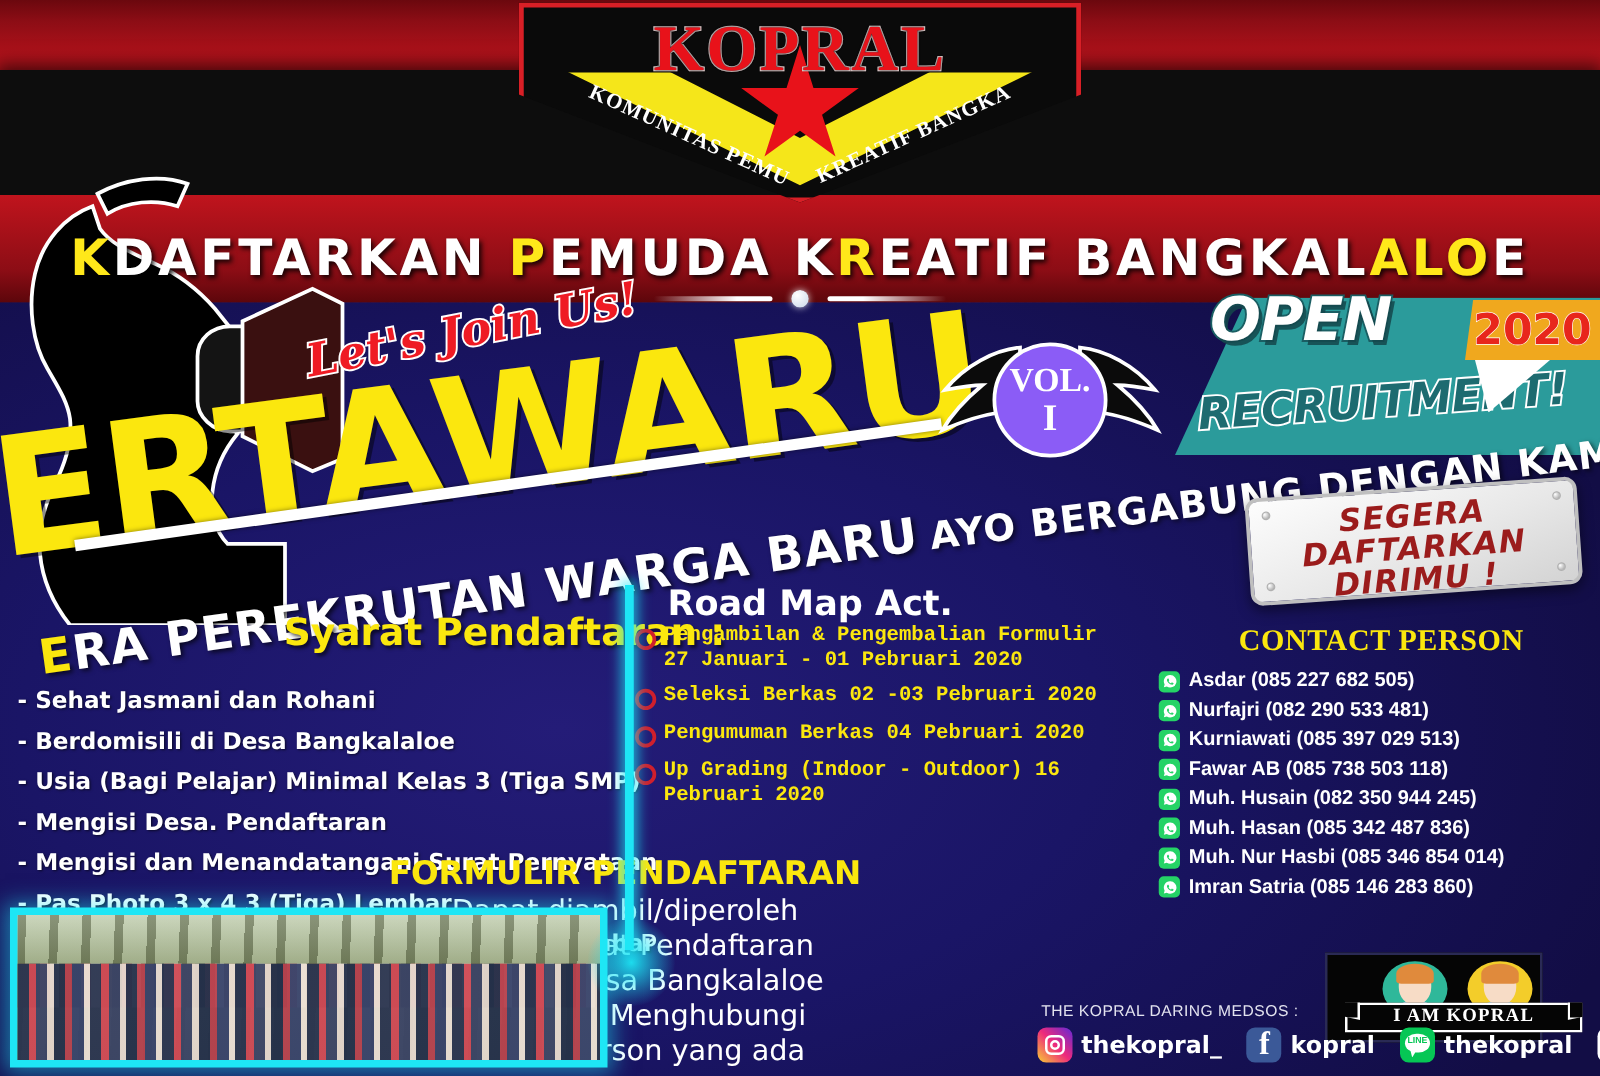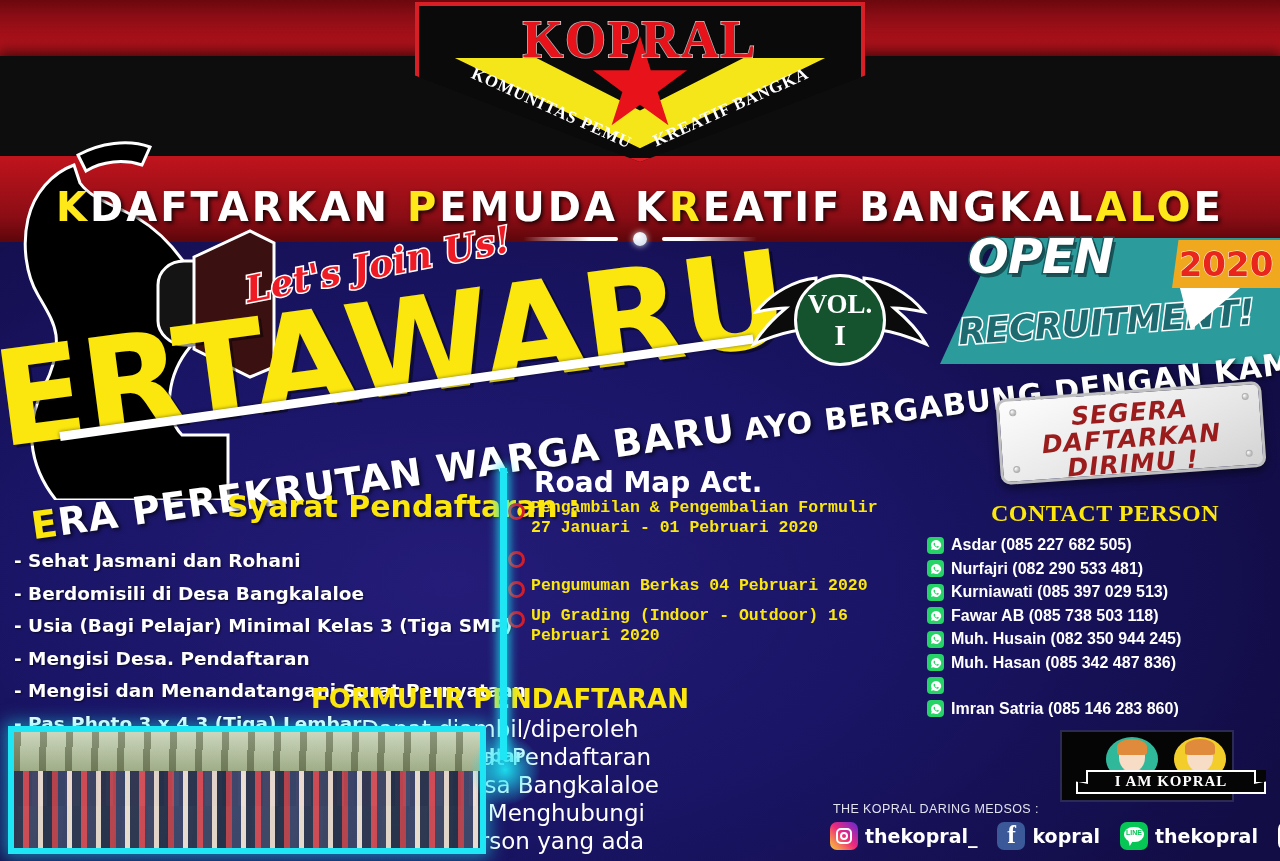--- a/index.html
+++ b/index.html
@@ -144,21 +144,21 @@
 
   
   .vol-badge { position:absolute; left:750px; top:270px; width:180px; height:108px; z-index:9; }
   .vol-wing { position:absolute; top:0; width:70px; height:90px; }
   .vol-wing svg { width:100%; height:100%; }
   .vol-wing.l { left:0; }
   .vol-wing.r { right:0; transform:scaleX(-1); }
   .vol-circle {
     position:absolute; left:50%; top:4px; transform:translateX(-50%);
     width:92px; height:92px; border-radius:50%;
-    background:#14532d; border:3px solid #ffffff;
+    background:#8b5cf6; border:3px solid #ffffff;
     display:flex; flex-direction:column; align-items:center; justify-content:center;
   }
   .vol-circle .v1 { font-family:"Liberation Serif", serif; font-weight:bold; font-size:27px; color:#fff; line-height:1; }
   .vol-circle .v2 { font-family:"Liberation Serif", serif; font-weight:bold; font-size:30px; color:#fff; line-height:1; margin-top:2px;}
 
   
   .open-rec {
     position:absolute; left:940px; top:238px; width:340px; height:126px; z-index:8;
     background:#2b9b9b;
     clip-path: polygon(17% 0%, 100% 0%, 100% 100%, 0% 100%);
@@ -345,21 +345,21 @@
   .photo-inner .heads{
     position:absolute; left:0; bottom:36%; width:100%; height:30%;
     background:
       repeating-linear-gradient(90deg,
         rgba(120,85,60,.9) 0 10px, rgba(40,40,45,.9) 10px 18px,
         rgba(215,90,100,.85) 18px 26px, rgba(235,228,220,.8) 26px 33px);
   }
 
   
   .kopral-badge {
-    position:absolute; left:1060px; top:730px; width:174px; height:72px; z-index:10;
+    position:absolute; left:1060px; top:762px; width:174px; height:72px; z-index:10;
     background:#050505; border:2px solid #2a2a55;padding-left:25px;
   }
   .kb-ava { position:absolute; top:5px; width:52px; height:44px; border-radius:50%; }
   .kb-ava.a1 { left:44px; background:#2fb89a; }
   .kb-ava.a2 { left:112px; background:#f3cd2a; }
   .kb-face { position:absolute; left:50%; top:46%; transform:translate(-50%,-50%); width:26px; height:30px; border-radius:46% 46% 48% 48%; background:#f7dcc6; }
   .kb-hair { position:absolute; left:50%; top:22%; transform:translate(-50%,-50%); width:30px; height:16px; border-radius:50% 50% 14% 14%; background:#e08a3c; }
   .kb-body { position:absolute; left:50%; bottom:0; transform:translateX(-50%); width:30px; height:12px; border-radius:10px 10px 0 0; background:#bcdcee; }
   .kb-ribbon {
     position:absolute; left:14px; bottom:6px; width:190px; height:24px;
@@ -514,20 +514,21 @@
 
   <div class="roadmap-title">Road Map Act.</div>
   <div class="roadmap-list" id="roadmap-list">
       <div class="rm-item">
         <div class="rm-bullet"></div>
         <div class="rm-text">Pengambilan &amp; Pengembalian Formulir
 27 Januari - 01 Pebruari 2020</div>
       </div>
       <div class="rm-item">
         <div class="rm-bullet"></div>
+        <div class="rm-text">Seleksi Berkas 02 -03 Pebruari 2020</div>
       </div>
       <div class="rm-item">
         <div class="rm-bullet"></div>
         <div class="rm-text">Pengumuman Berkas 04 Pebruari 2020</div>
       </div>
       <div class="rm-item">
         <div class="rm-bullet"></div>
         <div class="rm-text">Up Grading (Indoor - Outdoor)  16  Pebruari 2020</div>
       </div>
     </div>
@@ -590,20 +591,21 @@
           </svg>
         </div>
         <div class="cp-name">Muh. Hasan  (085 342 487 836)</div>
       </div>
       <div class="cp-item">
         <div class="wa-icon">
           <svg viewBox="0 0 24 24">
             <path fill="#ffffff" d="M12 2a10 10 0 00-8.6 15l-1.3 4.7 4.8-1.3A10 10 0 1012 2zm5.3 14.2c-.2.6-1.2 1.2-1.7 1.2-.5.1-1 .1-1.6-.1-.4-.1-.9-.3-1.5-.6-2.6-1.1-4.3-3.8-4.4-4-.1-.2-1-1.4-1-2.6s.6-1.8.9-2.1c.2-.2.5-.3.7-.3h.5c.2 0 .4 0 .6.4.2.5.7 1.8.8 1.9s.1.3 0 .5c-.1.2-.2.3-.3.5l-.4.4c-.1.1-.3.3-.1.6s.6 1.1 1.4 1.8c1 .9 1.8 1.1 2.1 1.3.3.1.4.1.6-.1s.7-.8.9-1.1c.2-.3.4-.2.6-.1s1.4.7 1.7.8c.3.1.4.2.5.3.1.2.1.7-.1 1.3z"></path>
           </svg>
         </div>
+        <div class="cp-name">Muh. Nur Hasbi (085 346 854 014)</div>
       </div>
       <div class="cp-item">
         <div class="wa-icon">
           <svg viewBox="0 0 24 24">
             <path fill="#ffffff" d="M12 2a10 10 0 00-8.6 15l-1.3 4.7 4.8-1.3A10 10 0 1012 2zm5.3 14.2c-.2.6-1.2 1.2-1.7 1.2-.5.1-1 .1-1.6-.1-.4-.1-.9-.3-1.5-.6-2.6-1.1-4.3-3.8-4.4-4-.1-.2-1-1.4-1-2.6s.6-1.8.9-2.1c.2-.2.5-.3.7-.3h.5c.2 0 .4 0 .6.4.2.5.7 1.8.8 1.9s.1.3 0 .5c-.1.2-.2.3-.3.5l-.4.4c-.1.1-.3.3-.1.6s.6 1.1 1.4 1.8c1 .9 1.8 1.1 2.1 1.3.3.1.4.1.6-.1s.7-.8.9-1.1c.2-.3.4-.2.6-.1s1.4.7 1.7.8c.3.1.4.2.5.3.1.2.1.7-.1 1.3z"></path>
           </svg>
         </div>
         <div class="cp-name">Imran Satria  (085 146 283 860)</div>
       </div>
     </div>

